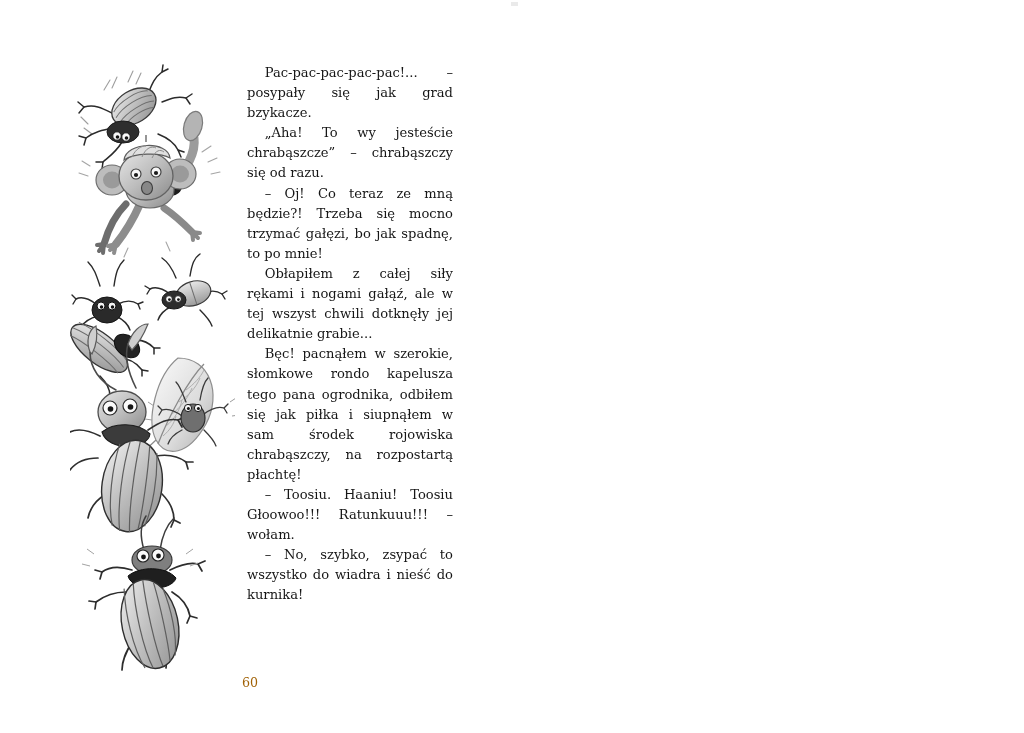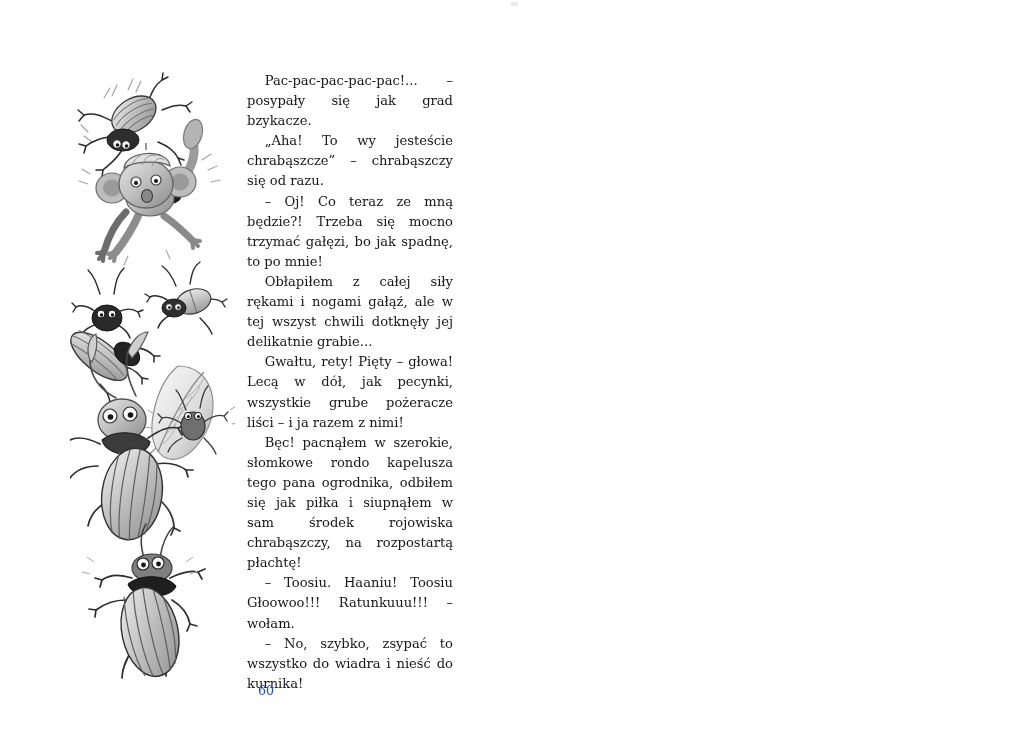--- a/index.html
+++ b/index.html
@@ -28,21 +28,21 @@
     left: 511px;
     top: 2px;
     width: 7px;
     height: 4px;
     background: #d8d8d8;
     opacity: .55;
   }
 
   .page {
     position: absolute;
-    top: 8px;
+    top: 0;
     width: 512px;
     height: 540px;
   }
   .page-left  { left: 0; }
   .page-right { left: 512px; }
 
   
   .textcol {
     position: absolute;
     font-family: "DejaVu Serif", "Liberation Serif", serif;
@@ -64,22 +64,21 @@
     top: 63px;
     width: 206px;
   }
 
   
   .folio {
     position: absolute;
     top: 675px;
     font-family: "DejaVu Serif", "Liberation Serif", serif;
     font-size: 12.6px;
-    color: #1d4ed8;
-    margin-left: 16px;
+    color: #a16207;
   }
   .folio-left  { left: 242px; }
 
   
   .illus {
     position: absolute;
   }
   .illus svg { display: block; }
 
   .illus-bugs {
@@ -398,21 +397,20 @@
           </g>
         </g>
       </svg>
     </div>
 
     <div class="textcol col-left">
       <p>Pac-pac-pac-pac-pac!... – po­sypały się jak grad bzykacze.</p>
       <p>„Aha! To wy jesteście chrabąsz­cze” – chrabąszczy się od razu.</p>
       <p>– Oj! Co teraz ze mną będzie?! Trzeba się mocno trzymać gałęzi, bo jak spadnę, to po mnie!</p>
       <p>Obłapiłem z całej siły rękami i nogami gałąź, ale w tej wszyst chwili dotknęły jej delikatnie gra­bie...</p>
-      <p>Gwałtu, rety! Pięty – głowa! Le­cą w dół, jak pecynki, wszystkie grube pożeracze liści – i ja razem z nimi!</p>
       <p>Bęc! pacnąłem w szerokie, słomkowe rondo kapelusza tego pana ogrodnika, odbiłem się jak piłka i siupnąłem w sam środek rojowiska chrabąszczy, na rozpo­startą płachtę!</p>
       <p>– Toosiu. Haaniu! Toosiu Głoo­woo!!! Ratunkuuu!!! – wołam.</p>
       <p>– No, szybko, zsypać to wszyst­ko do wiadra i nieść do kurnika!</p>
 
     </div>
 
     <div class="folio folio-left">60</div>
   </div>
 
   <div class="page page-right">

